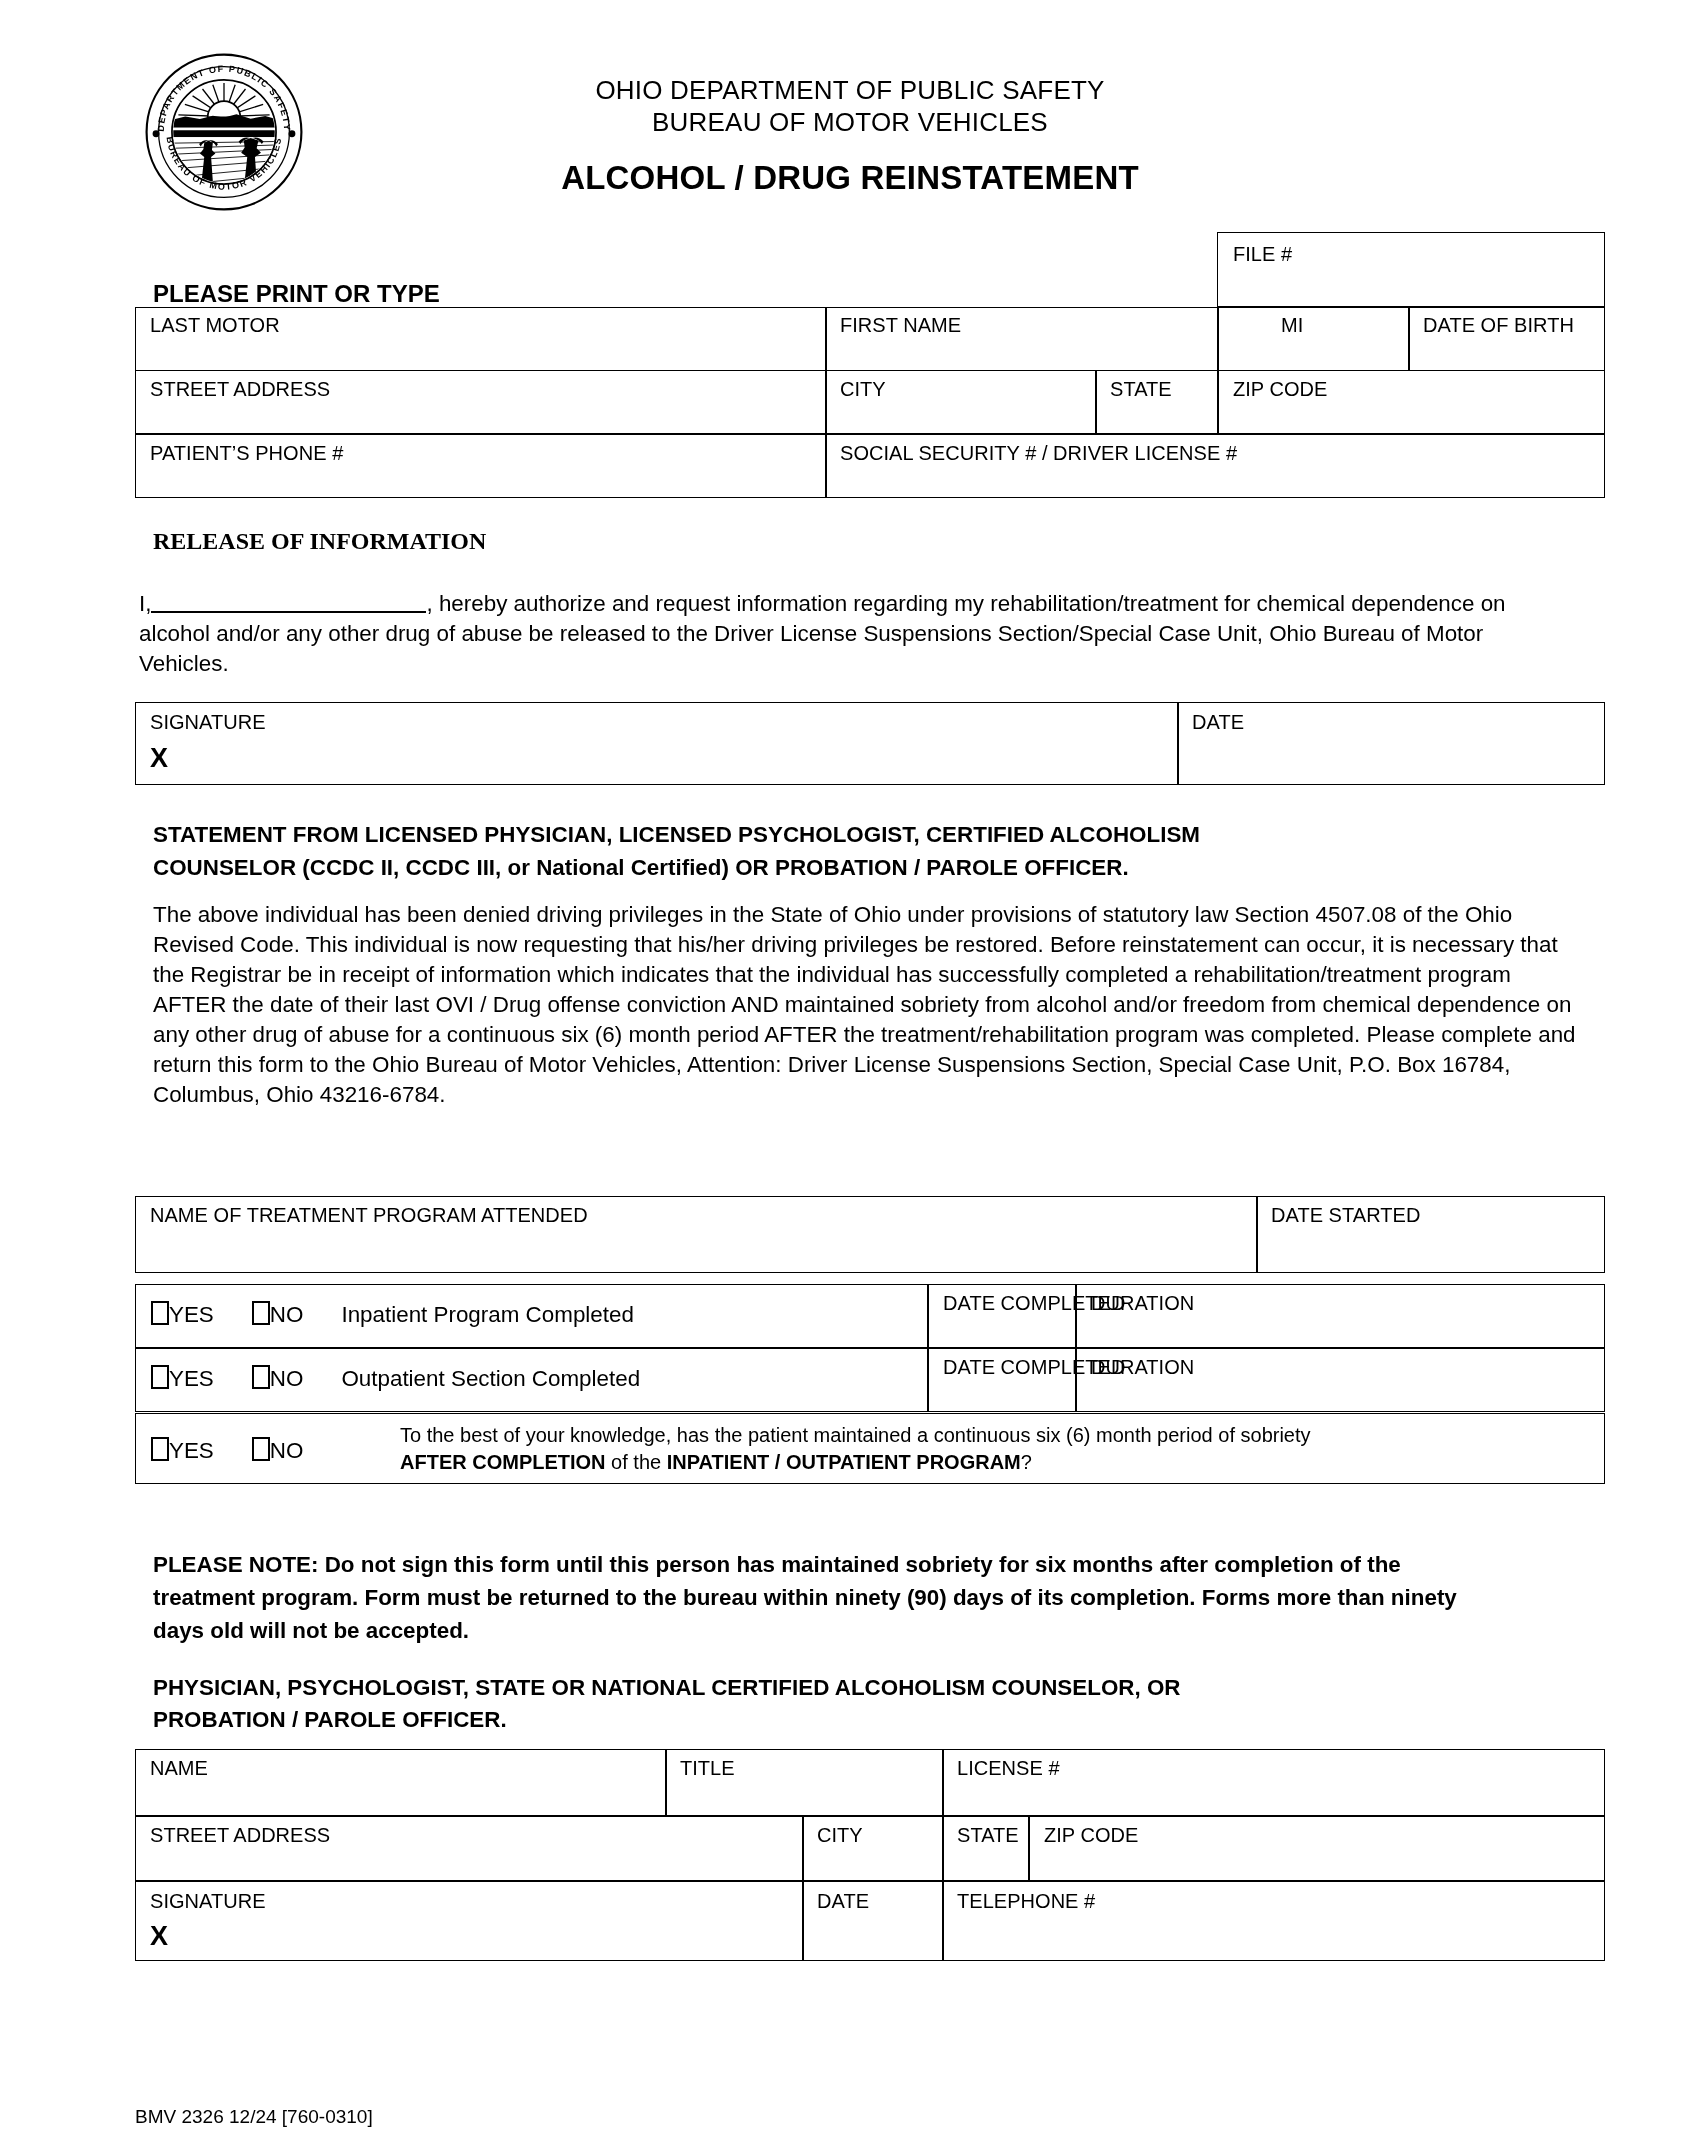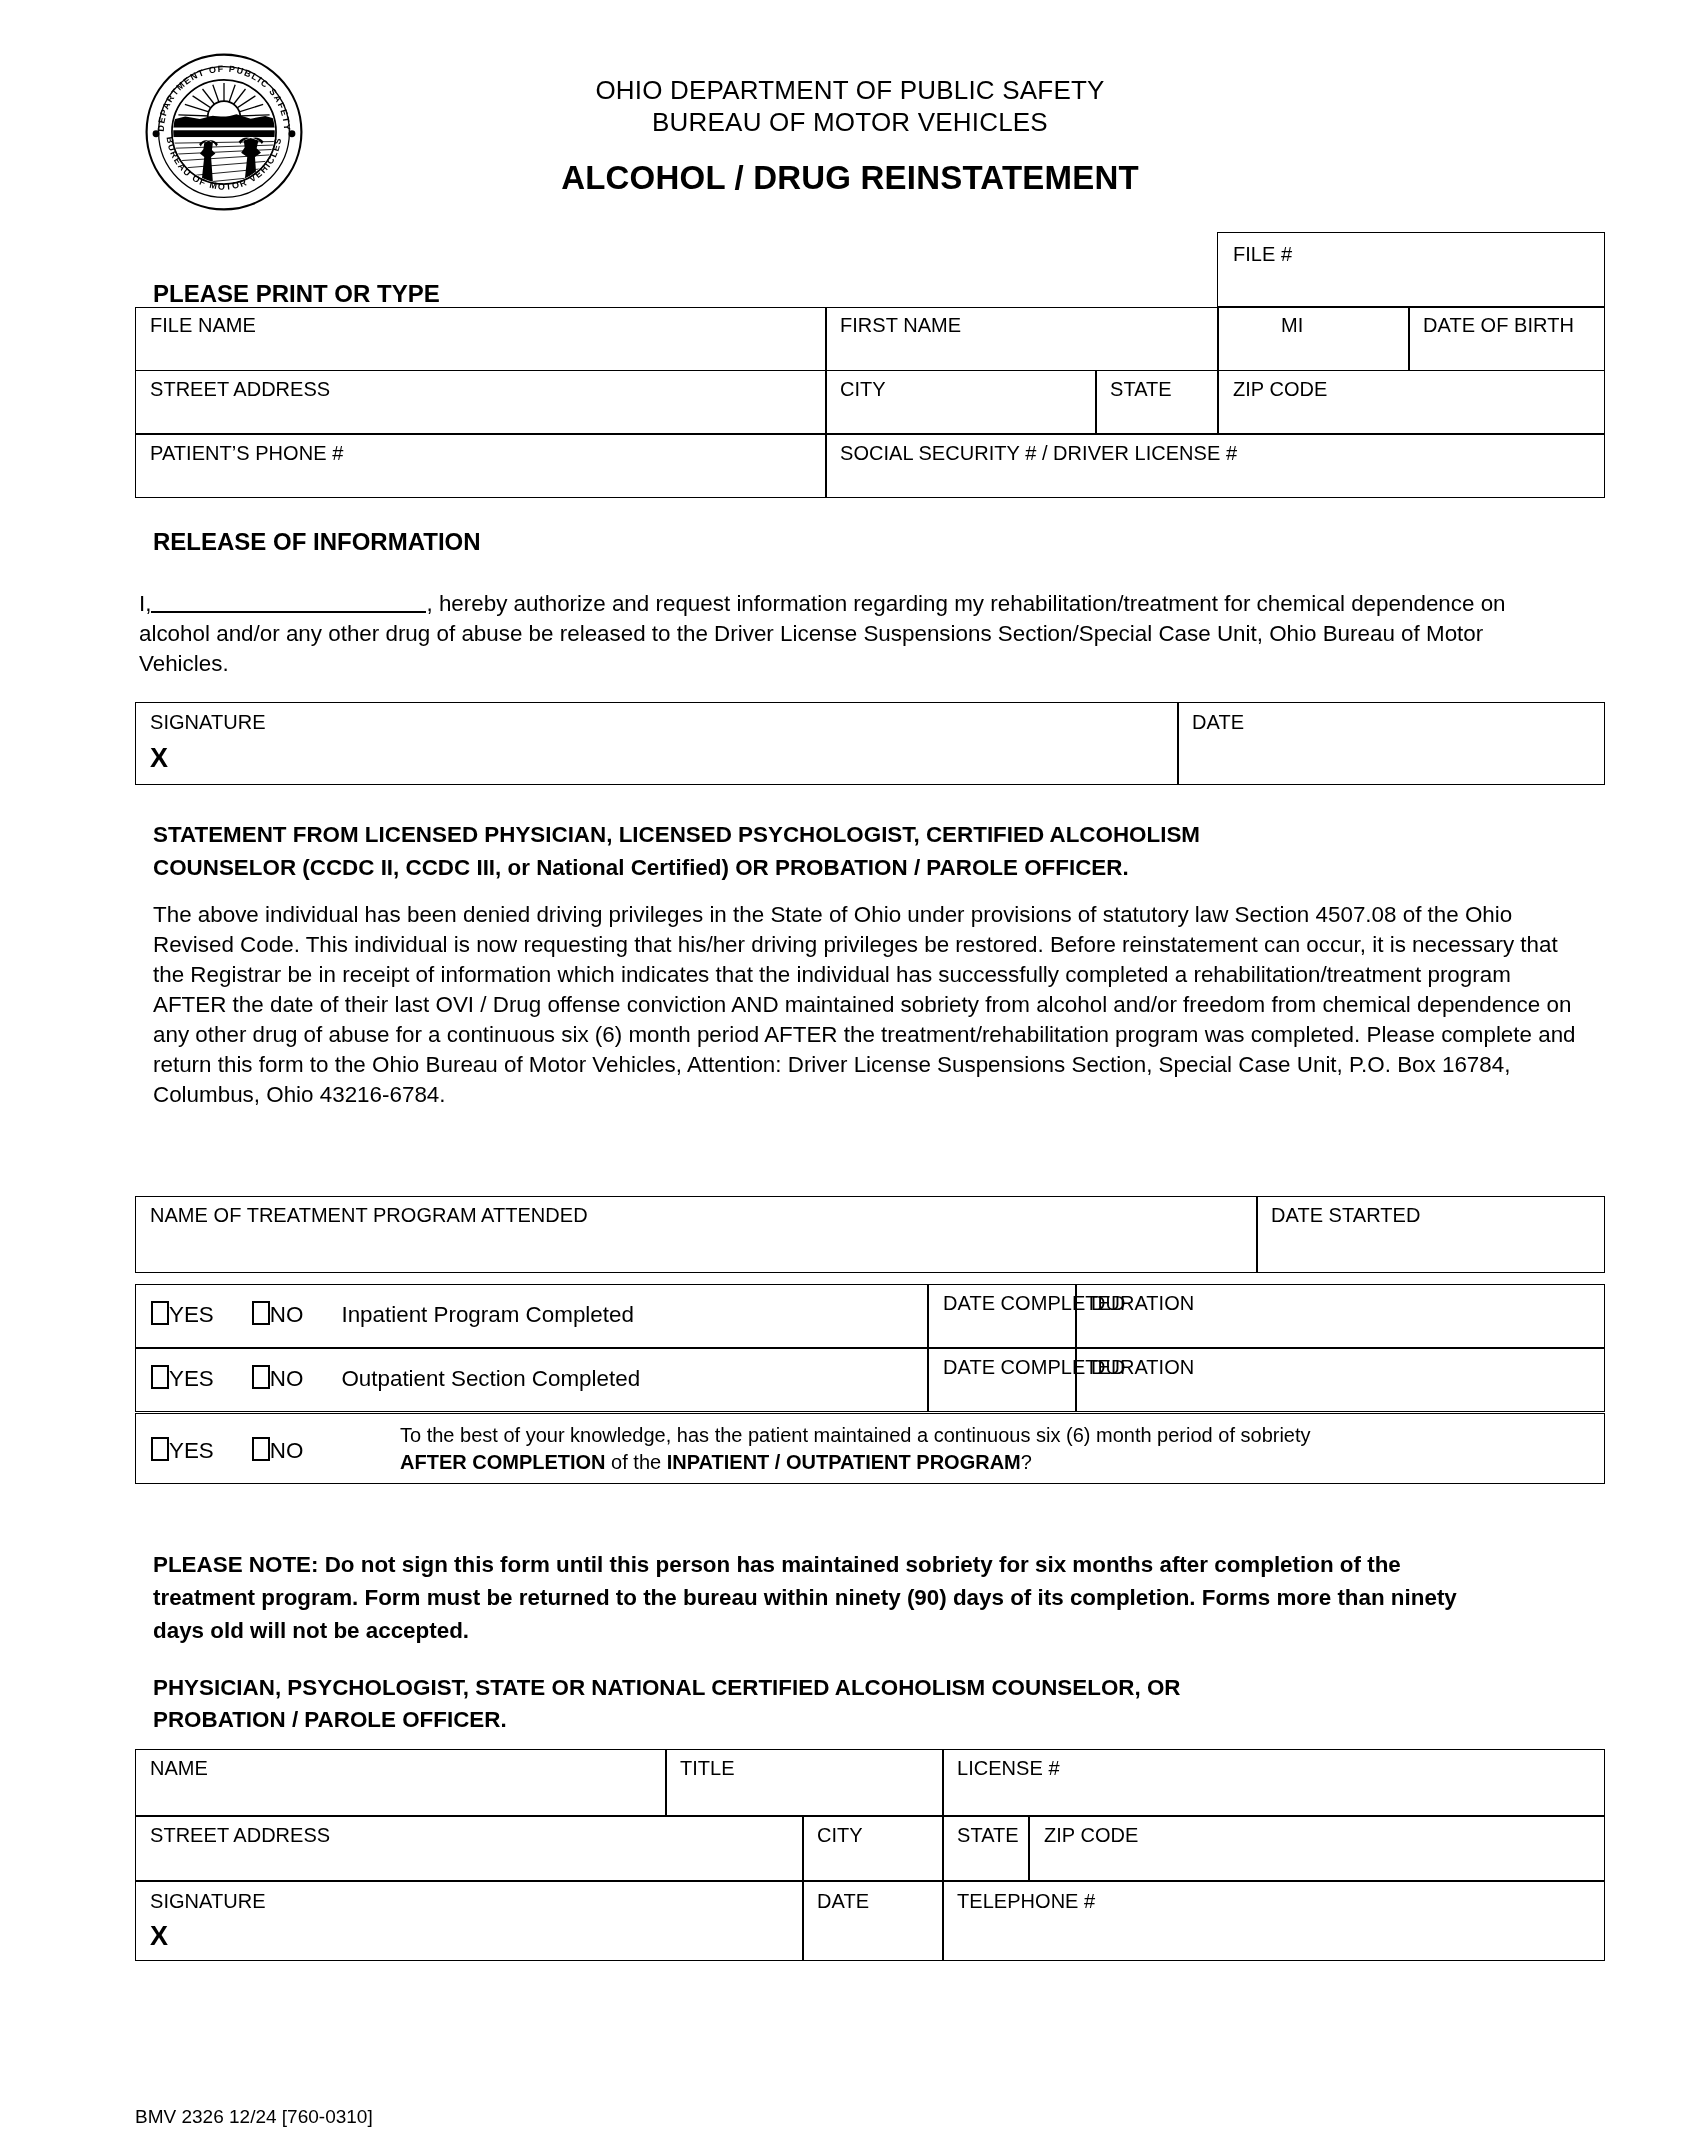--- a/index.html
+++ b/index.html
@@ -222,40 +222,40 @@
   <div class="box" style="left:1217px; top:232px; width:388px; height:75px;">
   </div>
   <div class="lbl" style="left:1233px; top:243px;">FILE #</div>
 
   <div class="bold-lbl" style="left:153px; top:280px; font-size:24px;">PLEASE PRINT OR TYPE</div>
 
   <div class="box" style="left:135px; top:307px; width:1470px; height:64px;"></div>
   <div class="cellline-v" style="left:825px; top:307px; height:64px;"></div>
   <div class="cellline-v" style="left:1217px; top:307px; height:64px;"></div>
   <div class="cellline-v" style="left:1408px; top:307px; height:64px;"></div>
-  <div class="lbl" style="left:150px; top:314px;">FILE NAME</div>
+  <div class="lbl" style="left:150px; top:314px;">LAST MOTOR</div>
   <div class="lbl" style="left:840px; top:314px;">FIRST NAME</div>
   <div class="lbl" style="left:1233px; top:314px;margin-left:48px;">MI</div>
   <div class="lbl" style="left:1423px; top:314px;">DATE OF BIRTH</div>
 
   <div class="box" style="left:135px; top:370px; width:1470px; height:64px;"></div>
   <div class="cellline-v" style="left:825px; top:370px; height:64px;"></div>
   <div class="cellline-v" style="left:1095px; top:370px; height:64px;"></div>
   <div class="cellline-v" style="left:1217px; top:370px; height:64px;"></div>
   <div class="lbl" style="left:150px; top:378px;">STREET ADDRESS</div>
   <div class="lbl" style="left:840px; top:378px;">CITY</div>
   <div class="lbl" style="left:1110px; top:378px;">STATE</div>
   <div class="lbl" style="left:1233px; top:378px;">ZIP CODE</div>
 
   <div class="box" style="left:135px; top:434px; width:1470px; height:64px;"></div>
   <div class="cellline-v" style="left:825px; top:434px; height:64px;"></div>
   <div class="lbl" style="left:150px; top:442px;">PATIENT’S PHONE #</div>
   <div class="lbl" style="left:840px; top:442px;">SOCIAL SECURITY # / DRIVER LICENSE #</div>
 
-  <div class="bold-lbl" style="left:153px; top:528px; font-size:24px;">RELEASE OF INFORMATION</div>
+  <div class="bold-lbl" style="left:153px; top:528px; font-size:24px;font-family:Liberation Serif, serif;">RELEASE OF INFORMATION</div>
 
   <div class="para" style="left:139px; top:589px; width:1424px;"><span>I,</span><span class="blankline"></span><span>, hereby authorize and request information regarding my rehabilitation/treatment for chemical dependence on alcohol and/or any other drug of abuse be released to the Driver License Suspensions Section/Special Case Unit, Ohio Bureau of Motor Vehicles.</span></div>
 
   <div class="box" style="left:135px; top:702px; width:1470px; height:83px;"></div>
   <div class="cellline-v" style="left:1177px; top:702px; height:83px;"></div>
   <div class="lbl" style="left:150px; top:711px;">SIGNATURE</div>
   <div class="sig-x" style="left:150px; top:743px;">X</div>
   <div class="lbl" style="left:1192px; top:711px;">DATE</div>
 
   <div class="para bold" style="left:153px; top:851px; width:1437px; line-height:33px;">COUNSELOR (CCDC II, CCDC III, or National Certified) OR PROBATION / PAROLE OFFICER.</div>

